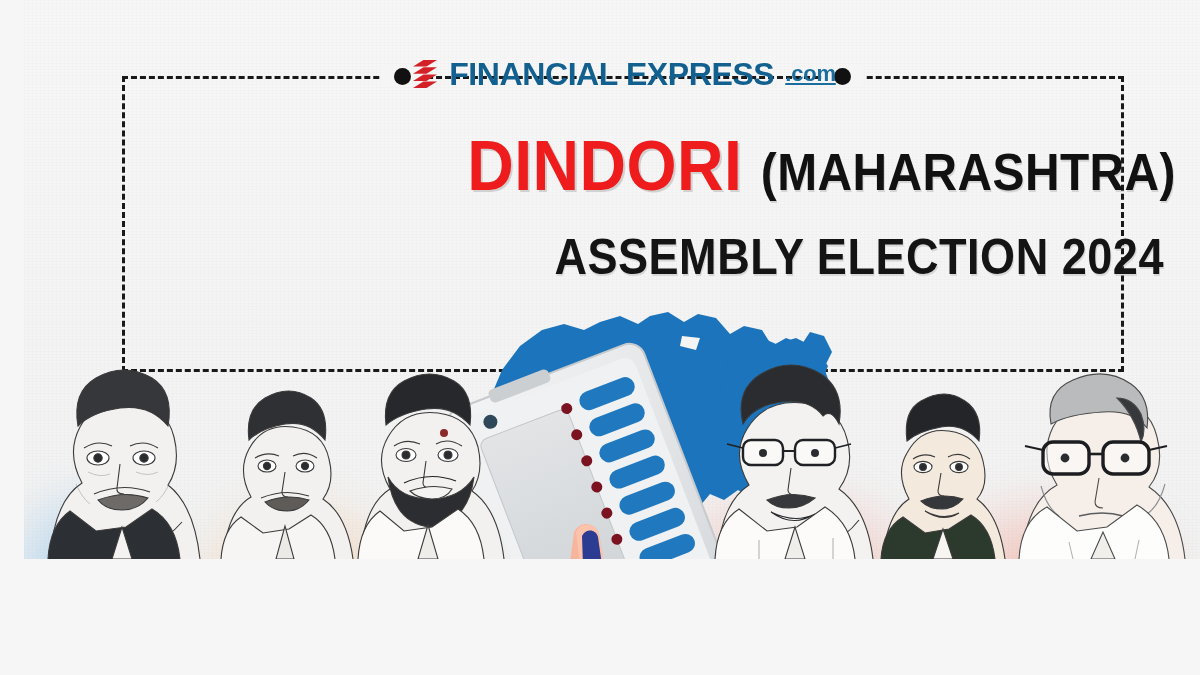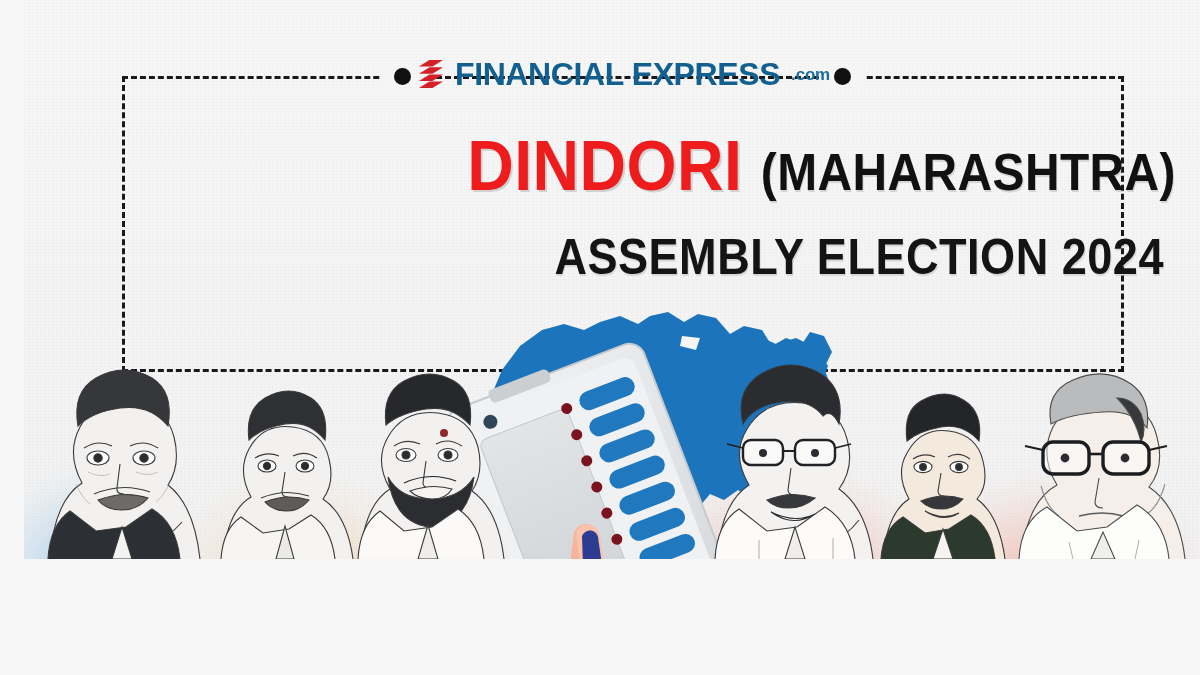--- a/index.html
+++ b/index.html
@@ -58,22 +58,22 @@
     z-index:6;
   }
   .fe-mark { width:26px; height:30px; display:block; }
   .fe-word {
     font-family:"Liberation Sans", sans-serif;
     font-weight:bold; font-size:32px; letter-spacing:-.4px;
     color:#12608f; line-height:1; white-space:nowrap;
   }
   .fe-dotcom {
     font-family:"Liberation Sans", sans-serif;
-    font-weight:bold; font-size:17px; color:#1b6d9e;
-    line-height:1; letter-spacing:-.2px;
+    font-weight:bold; font-size:22px; color:#1b6d9e;
+    line-height:1; letter-spacing:-.2px;text-decoration:underline;
   }
 
   
   .headline {
     position:absolute; left:0; right:0; top:128px;
     text-align:right; z-index:6;
   }
   .line1 {
     font-family:"Liberation Sans Narrow","Liberation Sans", sans-serif;
     font-weight:bold; font-size:70px; line-height:76px;

